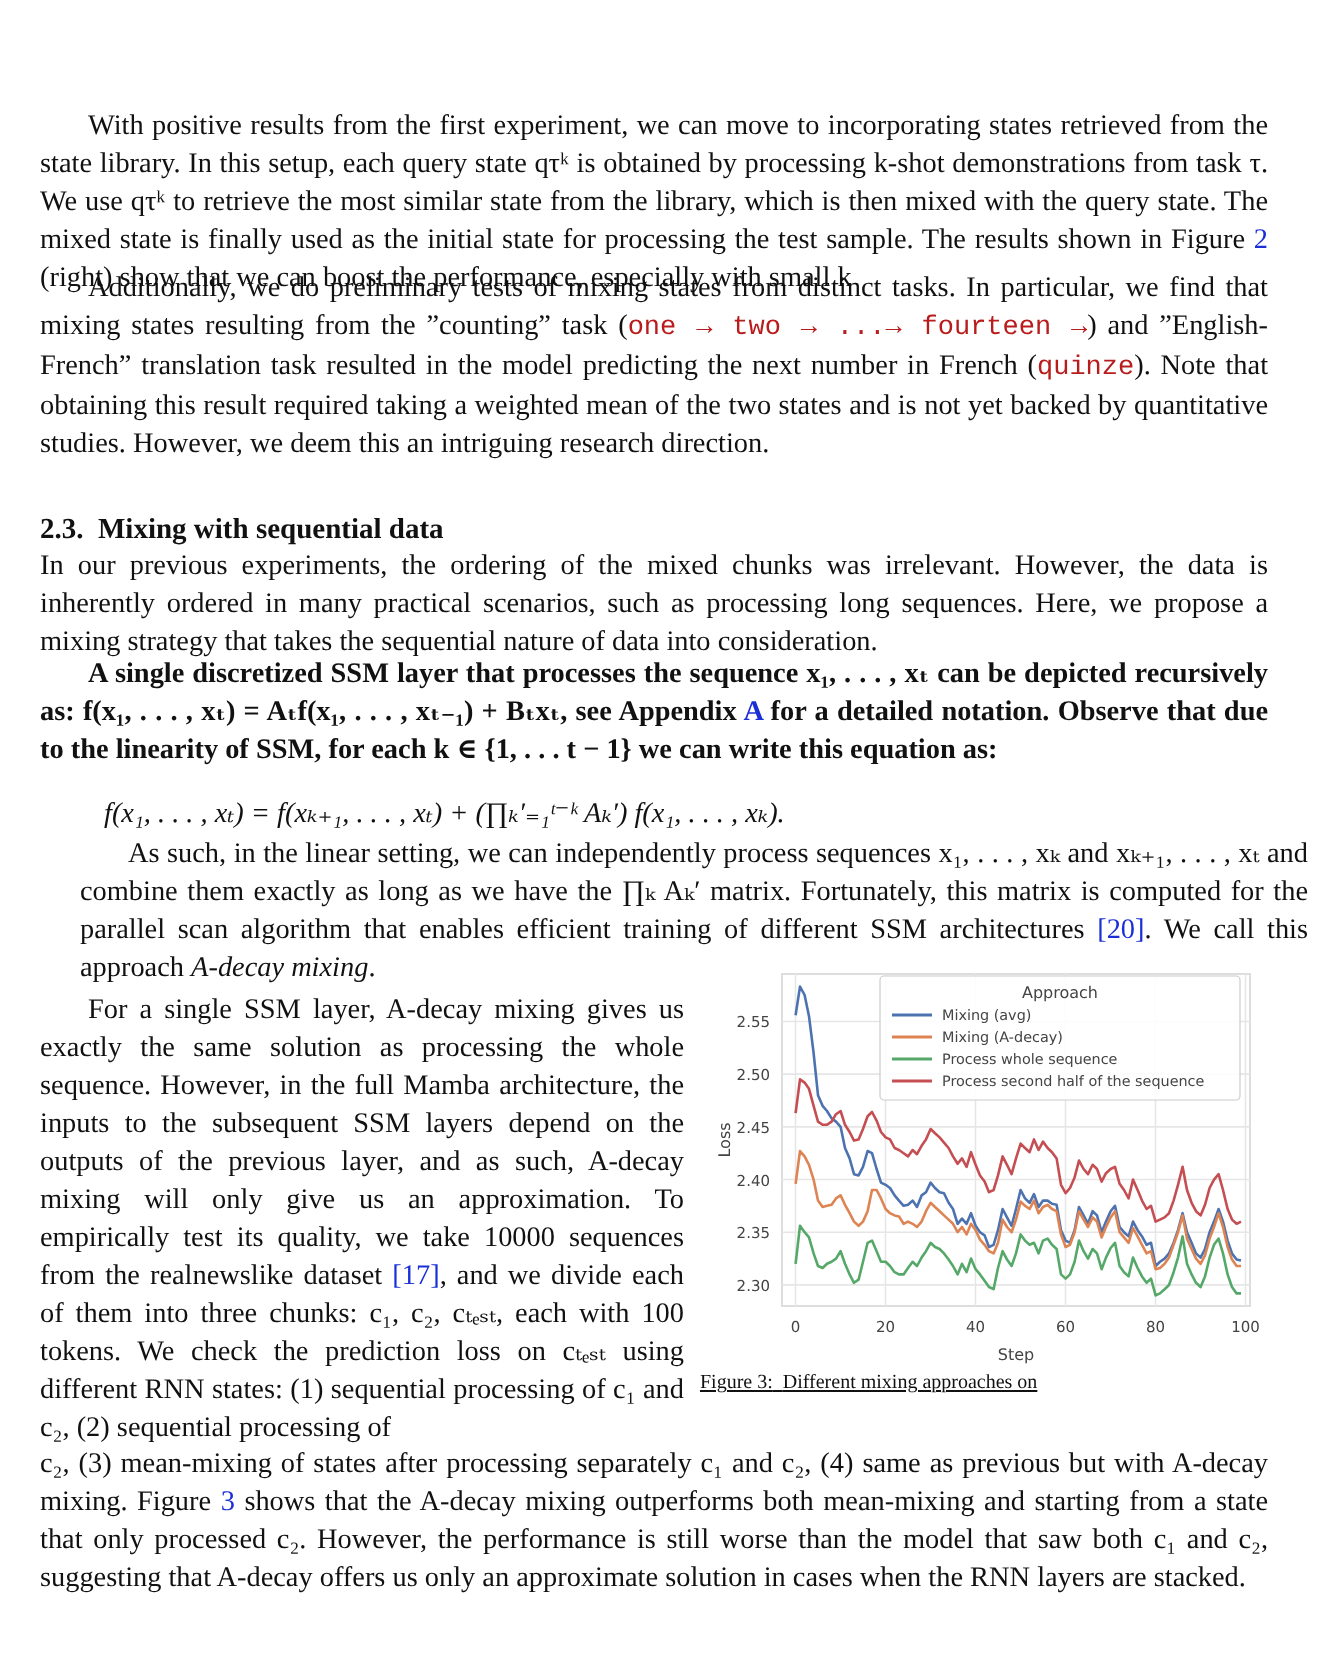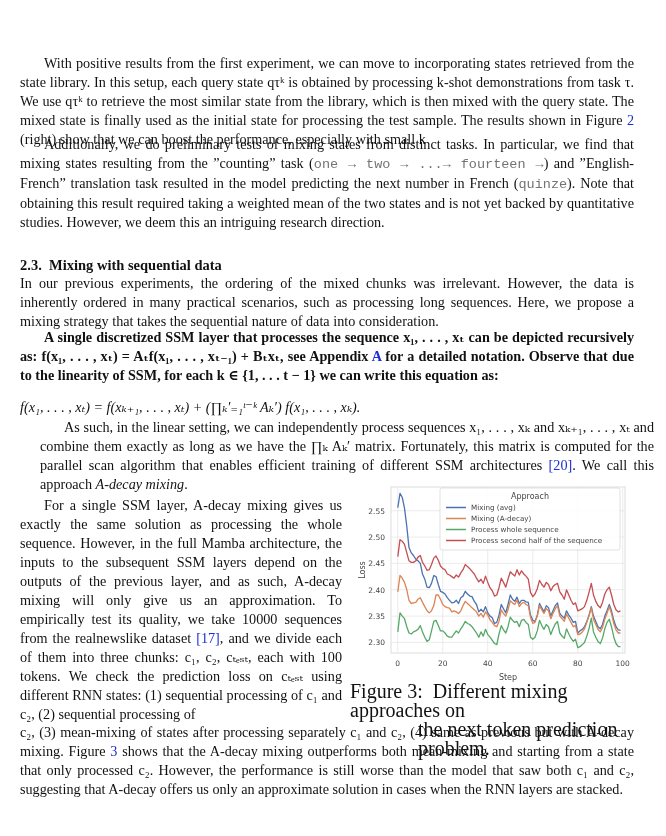--- a/index.html
+++ b/index.html
@@ -1,27 +1,27 @@
 <!DOCTYPE html>
 <html><head>
 <meta charset="utf-8">
 <style>
   html, body { margin:0; padding:0; background:#fff; }
   body { width:666px; height:836px; position:relative; overflow:hidden;
          font-family:"Liberation Serif", "DejaVu Serif", serif; color:#111; }
   .p { position:absolute; left:20px; width:614px; font-size:14.2px; line-height:19px;
        text-align:justify; }
   .p .ind { display:inline-block; width:24px; }
-  .mono { font-family:"Liberation Mono", "DejaVu Sans Mono", monospace; font-size:13.5px; color:#737373; }
+  .mono { font-family:"Liberation Mono", "DejaVu Sans Mono", monospace; font-size:13.5px; color:#b91c1c; }
   .link { color:#1a2fd6; }
-  .math { font-style:italic; }
+  .math { font-style:italic;margin-left:32px; }
   .hdr { position:absolute; left:20px; top:257px; font-weight:bold; font-size:14.5px;text-align:right; }
   .narrow { width:322px; }
   #fig { position:absolute; left:345px; top:484px; width:290px; height:200px; }
-  .cap { position:absolute; left:350px; top:682px; width:290px; font-size:20px; line-height:19px; }
+  .cap { position:absolute; left:350px; top:682px; width:290px; font-size:10px; line-height:19px;text-decoration:underline; }
   .cap .l2 { padding-left:68px; display:block; }
   .chart-text { font-family:"DejaVu Sans", sans-serif; fill:#444; }
 </style>
 </head>
 <body>
 
 <div class="p" style="top:14px;margin-top:40px;">
   <span class="ind"></span><span>With positive results from the first experiment, we can move to incorporating states retrieved from the state library. In this setup, each query state qτᵏ is obtained by processing k-shot demonstrations from task τ. We use qτᵏ to retrieve the most similar state from the library, which is then mixed with the query state. The mixed state is finally used as the initial state for processing the test sample. The results shown in Figure</span>
   <span class="link">2</span>
   <span>(right) show that we can boost the performance, especially with small k</span>
@@ -115,14 +115,13 @@
       <line x1="101" x2="121" y1="45.5" y2="45.5" stroke="#55a868" stroke-width="1.5"></line>
       <text x="126" y="48" font-size="7.2" class="chart-text">Process whole sequence</text>
       <line x1="101" x2="121" y1="56.5" y2="56.5" stroke="#c44e52" stroke-width="1.5"></line>
       <text x="126" y="59" font-size="7.2" class="chart-text">Process second half of the sequence</text>
     </g>
   </svg>
 
 <div class="cap">
   <span>Figure 3:</span>&nbsp;
   <span>Different mixing approaches on</span>
-  <span class="l2">the next token prediction problem.</span>
 </div>
 
 </body></html>

